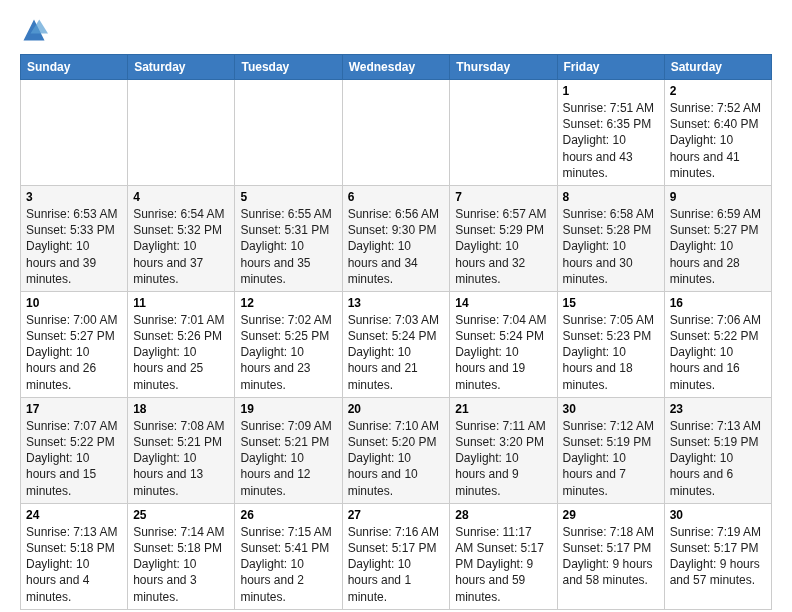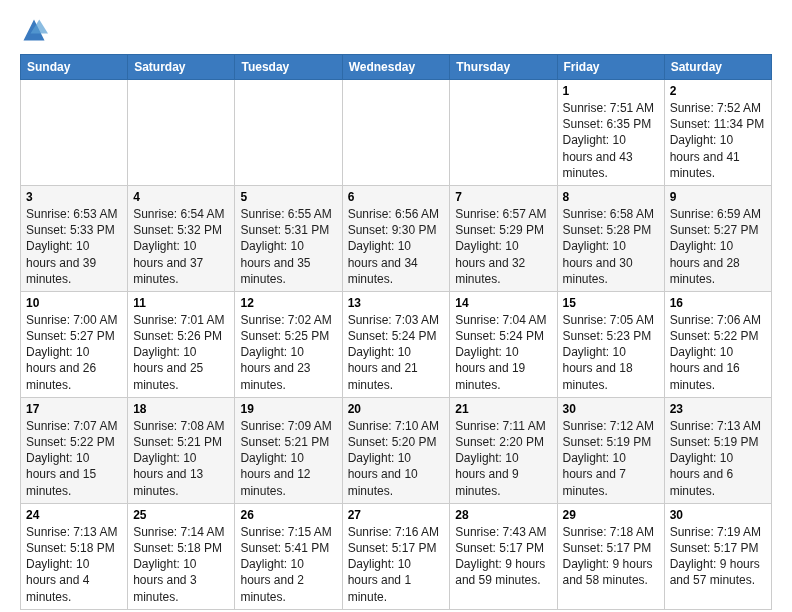--- a/index.html
+++ b/index.html
@@ -128,21 +128,21 @@
           <td class="empty-cell"></td>
           <td>
             <div class="day-num">1</div>
             <div class="day-info">Sunrise: 7:51 AM
 Sunset: 6:35 PM
 Daylight: 10 hours and 43 minutes.</div>
           </td>
           <td>
             <div class="day-num">2</div>
             <div class="day-info">Sunrise: 7:52 AM
-Sunset: 11:34 PM
+Sunset: 6:40 PM
 Daylight: 10 hours and 41 minutes.</div>
           </td>
         </tr>
         <tr>
           <td>
             <div class="day-num">3</div>
             <div class="day-info">Sunrise: 6:53 AM
 Sunset: 5:33 PM
 Daylight: 10 hours and 39 minutes.</div>
           </td>
@@ -248,21 +248,21 @@
           </td>
           <td>
             <div class="day-num">20</div>
             <div class="day-info">Sunrise: 7:10 AM
 Sunset: 5:20 PM
 Daylight: 10 hours and 10 minutes.</div>
           </td>
           <td>
             <div class="day-num">21</div>
             <div class="day-info">Sunrise: 7:11 AM
-Sunset: 2:20 PM
+Sunset: 3:20 PM
 Daylight: 10 hours and 9 minutes.</div>
           </td>
           <td>
             <div class="day-num">30</div>
             <div class="day-info">Sunrise: 7:12 AM
 Sunset: 5:19 PM
 Daylight: 10 hours and 7 minutes.</div>
           </td>
           <td>
             <div class="day-num">23</div>
@@ -291,21 +291,21 @@
 Daylight: 10 hours and 2 minutes.</div>
           </td>
           <td>
             <div class="day-num">27</div>
             <div class="day-info">Sunrise: 7:16 AM
 Sunset: 5:17 PM
 Daylight: 10 hours and 1 minute.</div>
           </td>
           <td>
             <div class="day-num">28</div>
-            <div class="day-info">Sunrise: 7:43 AM
+            <div class="day-info">Sunrise: 11:17 AM
 Sunset: 5:17 PM
 Daylight: 9 hours and 59 minutes.</div>
           </td>
           <td>
             <div class="day-num">29</div>
             <div class="day-info">Sunrise: 7:18 AM
 Sunset: 5:17 PM
 Daylight: 9 hours and 58 minutes.</div>
           </td>
           <td>

